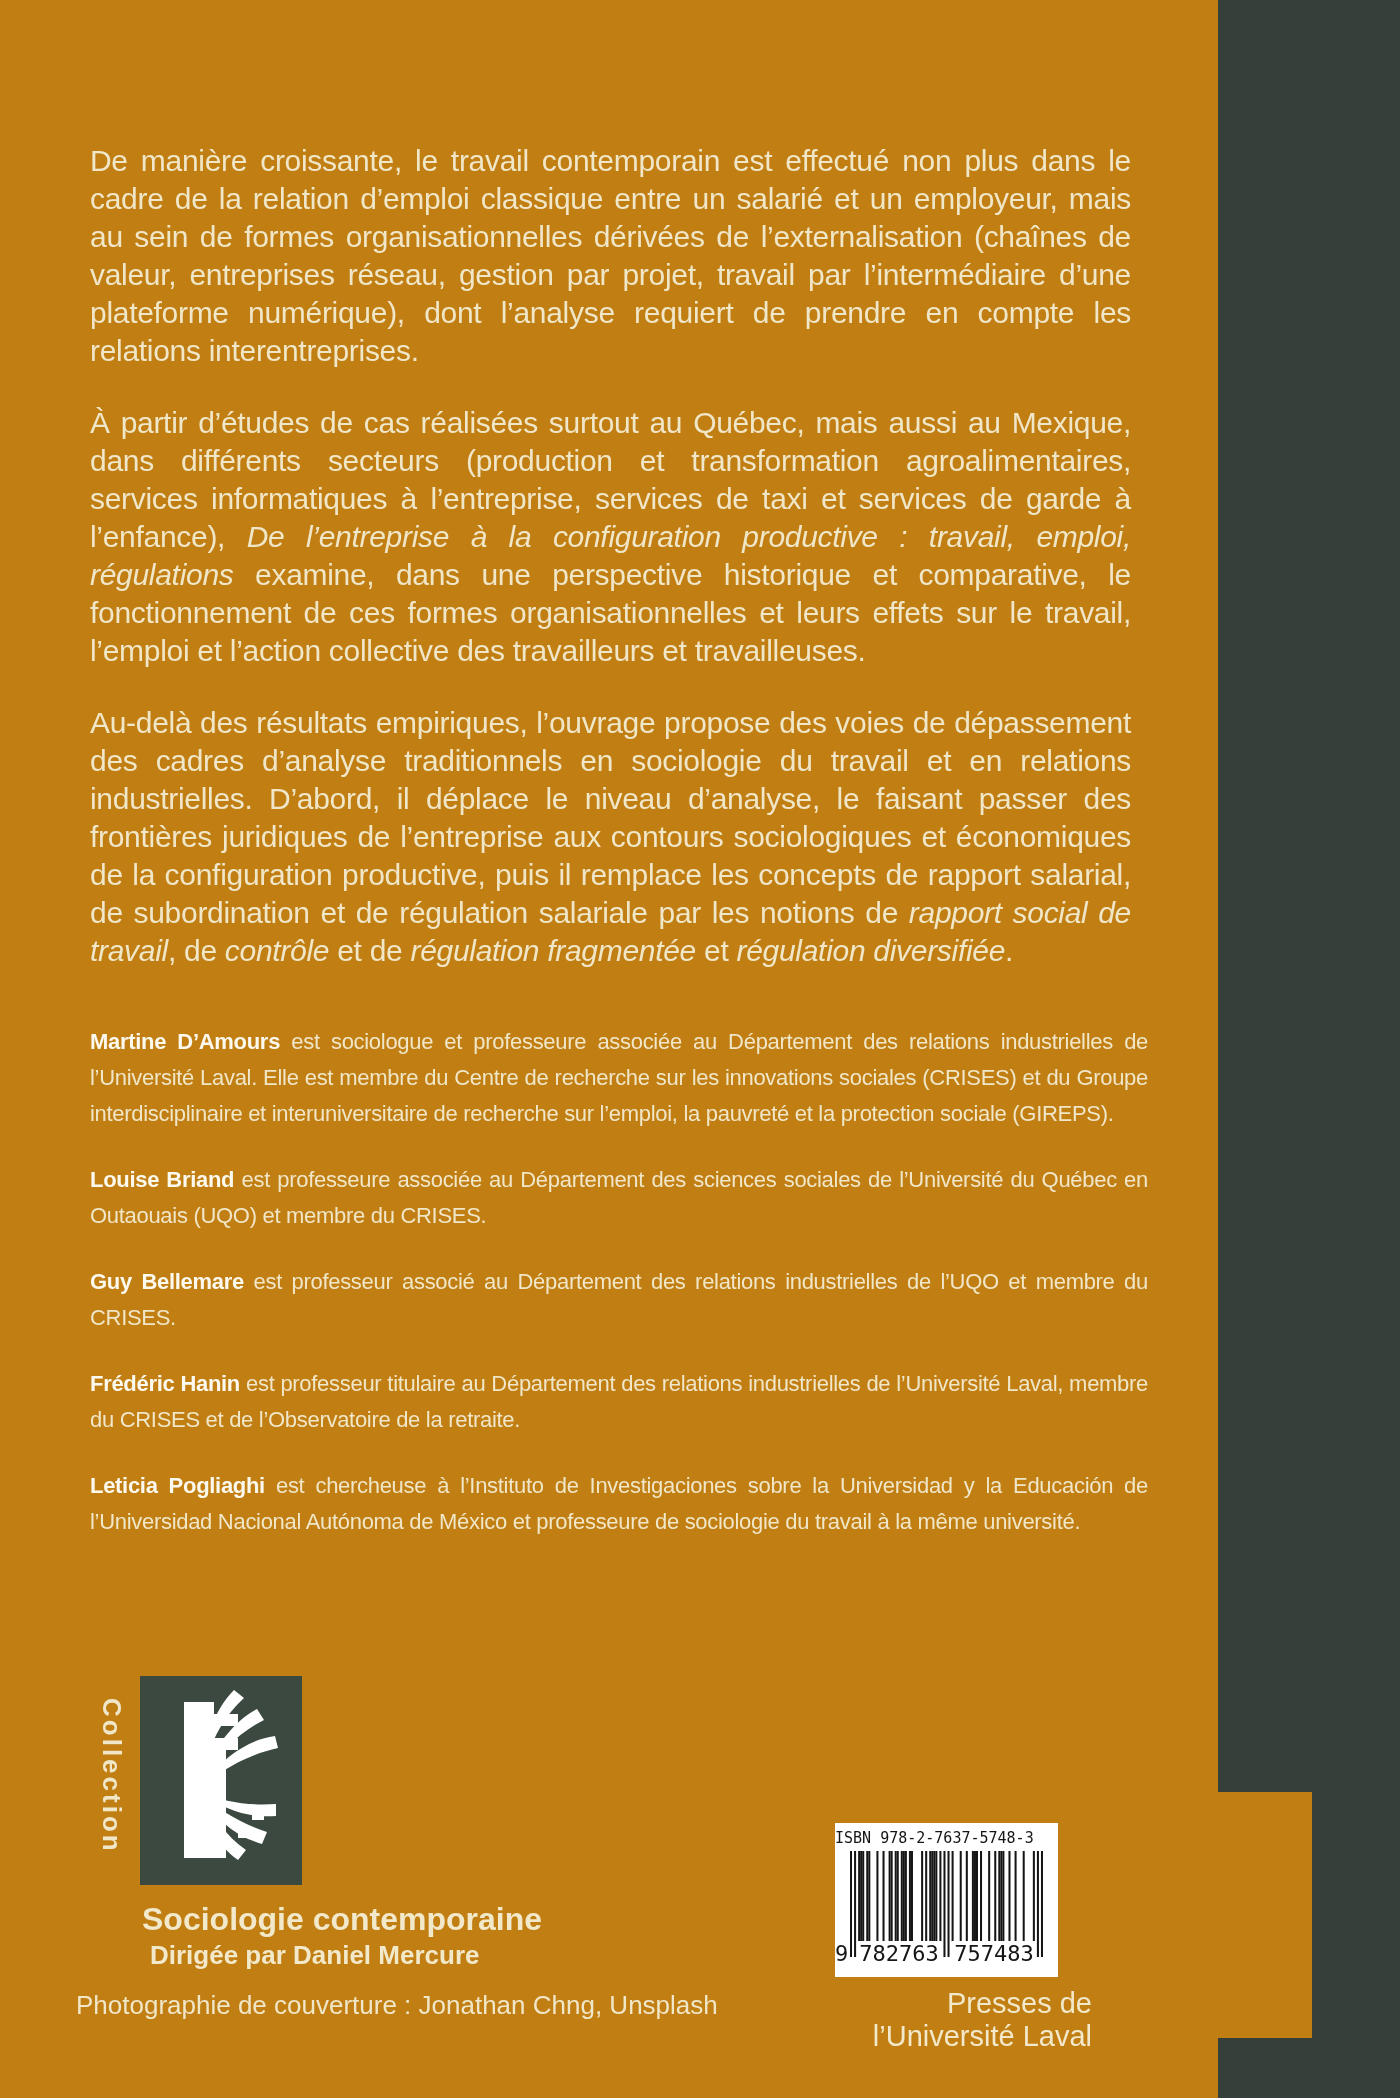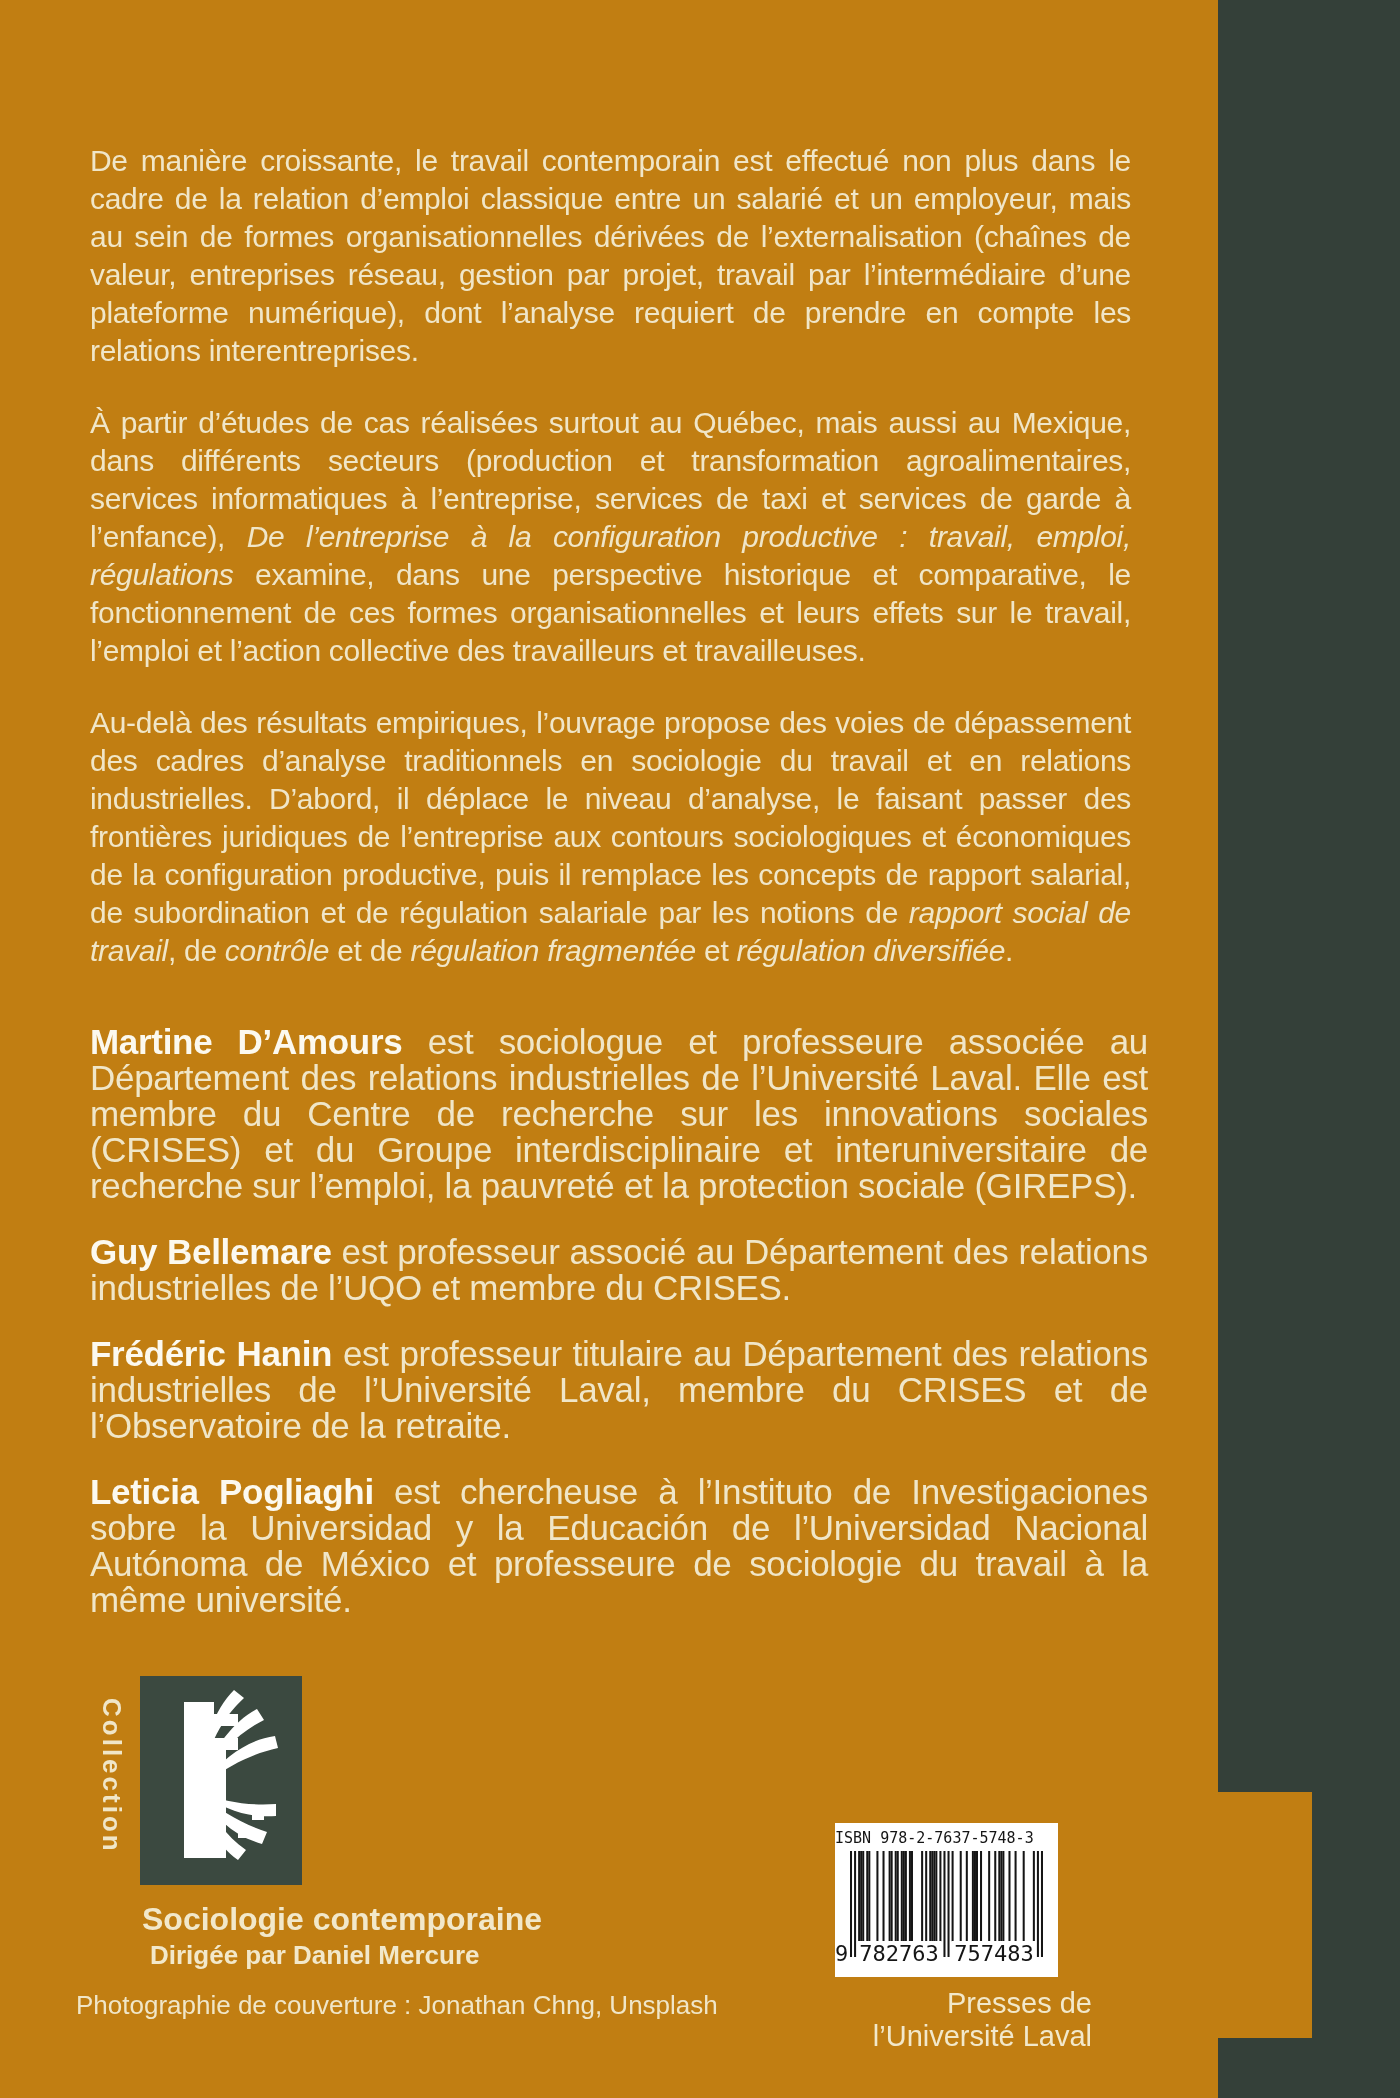--- a/index.html
+++ b/index.html
@@ -12,21 +12,21 @@
   .orange-tab{position:absolute;left:1218px;top:1792px;width:94px;height:246px;background:#C17E12}
 
   .content{position:absolute;left:90px;top:142px;width:1058px;color:#F0E6C8}
   p.main{
     font-size:30px;line-height:38px;margin:0 17px 34px 0;
     text-align:justify;letter-spacing:-0.3px;hyphens:auto;
   }
   p.main .it{font-style:italic}
   .bios{margin-top:54px}
   p.bio{
-    font-size:35px;line-height:36px;margin:4px 0 30px 0;
+    font-size:22px;line-height:36px;margin:4px 0 30px 0;
     text-align:justify;letter-spacing:-0.3px;hyphens:auto;
   }
   p.bio strong{color:#FCF9EF;font-weight:bold}
 
   .collection-label{
     position:absolute;left:96px;top:1698px;height:190px;
     writing-mode:vertical-rl;
     font-size:26px;font-weight:bold;letter-spacing:3px;color:#F0E6C8;
   }
   .logo-box{position:absolute;left:140px;top:1676px;width:162px;height:209px;background:#3B4940}
@@ -60,20 +60,21 @@
 
 <div class="content">
   <p class="main"><span>De manière croissante, le travail contemporain est effectué non plus dans le cadre de la relation d’emploi classique entre un salarié et un employeur, mais au sein de formes organisationnelles dérivées de l’externalisation (chaînes de valeur, entreprises réseau, gestion par projet, travail par l’intermédiaire d’une plateforme numérique), dont l’analyse requiert de prendre en compte les relations interentreprises.</span></p>
 
   <p class="main"><span>À partir d’études de cas réalisées surtout au Québec, mais aussi au Mexique, dans différents secteurs (production et transformation agroalimentaires, services informatiques à l’entreprise, services de taxi et services de garde à l’enfance), </span><span class="it">De l’entreprise à la configuration productive : travail, emploi, régulations</span><span> examine, dans une perspective historique et comparative, le fonctionnement de ces formes organisationnelles et leurs effets sur le travail, l’emploi et l’action collective des travailleurs et travailleuses.</span></p>
 
   <p class="main"><span>Au-delà des résultats empiriques, l’ouvrage propose des voies de dépassement des cadres d’analyse traditionnels en sociologie du travail et en relations industrielles. D’abord, il déplace le niveau d’analyse, le faisant passer des frontières juridiques de l’entreprise aux contours sociologiques et économiques de la configuration productive, puis il remplace les concepts de rapport salarial, de subordination et de régulation salariale par les notions de </span><span class="it">rapport social de travail</span><span>, de </span><span class="it">contrôle</span><span> et de </span><span class="it">régulation fragmentée</span><span> et </span><span class="it">régulation diversifiée</span><span>.</span></p>
 
   <div class="bios">
     <p class="bio"><strong>Martine D’Amours</strong><span> est sociologue et professeure associée au Département des relations industrielles de l’Université Laval. Elle est membre du Centre de recherche sur les innovations sociales (CRISES) et du Groupe interdisciplinaire et interuniversitaire de recherche sur l’emploi, la pauvreté et la protection sociale (GIREPS).</span></p>
+    <p class="bio"><strong>Louise Briand</strong><span> est professeure associée au Département des sciences sociales de l’Université du Québec en Outaouais (UQO) et membre du CRISES.</span></p>
     <p class="bio"><strong>Guy Bellemare</strong><span> est professeur associé au Département des relations industrielles de l’UQO et membre du CRISES.</span></p>
     <p class="bio"><strong>Frédéric Hanin</strong><span> est professeur titulaire au Département des relations industrielles de l’Université Laval, membre du CRISES et de l’Observatoire de la retraite.</span></p>
     <p class="bio"><strong>Leticia Pogliaghi</strong><span> est chercheuse à l’Instituto de Investigaciones sobre la Universidad y la Educación de l’Universidad Nacional Autónoma de México et professeure de sociologie du travail à la même université.</span></p>
   </div>
 </div>
 
 <div class="collection-label">Collection</div>
 
 <div class="logo-box">
   <svg viewBox="0 0 162 209">

